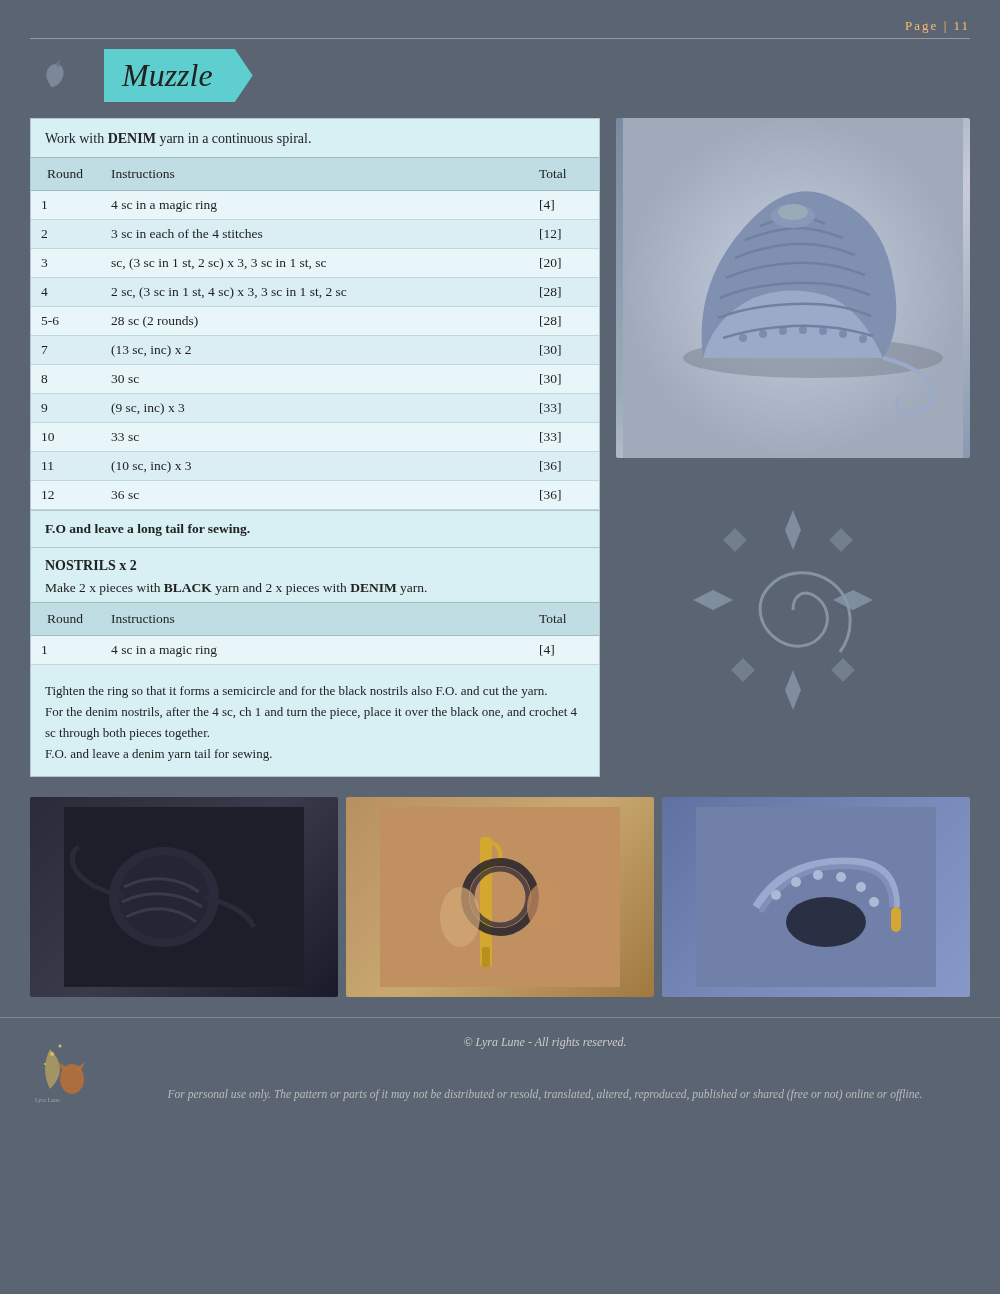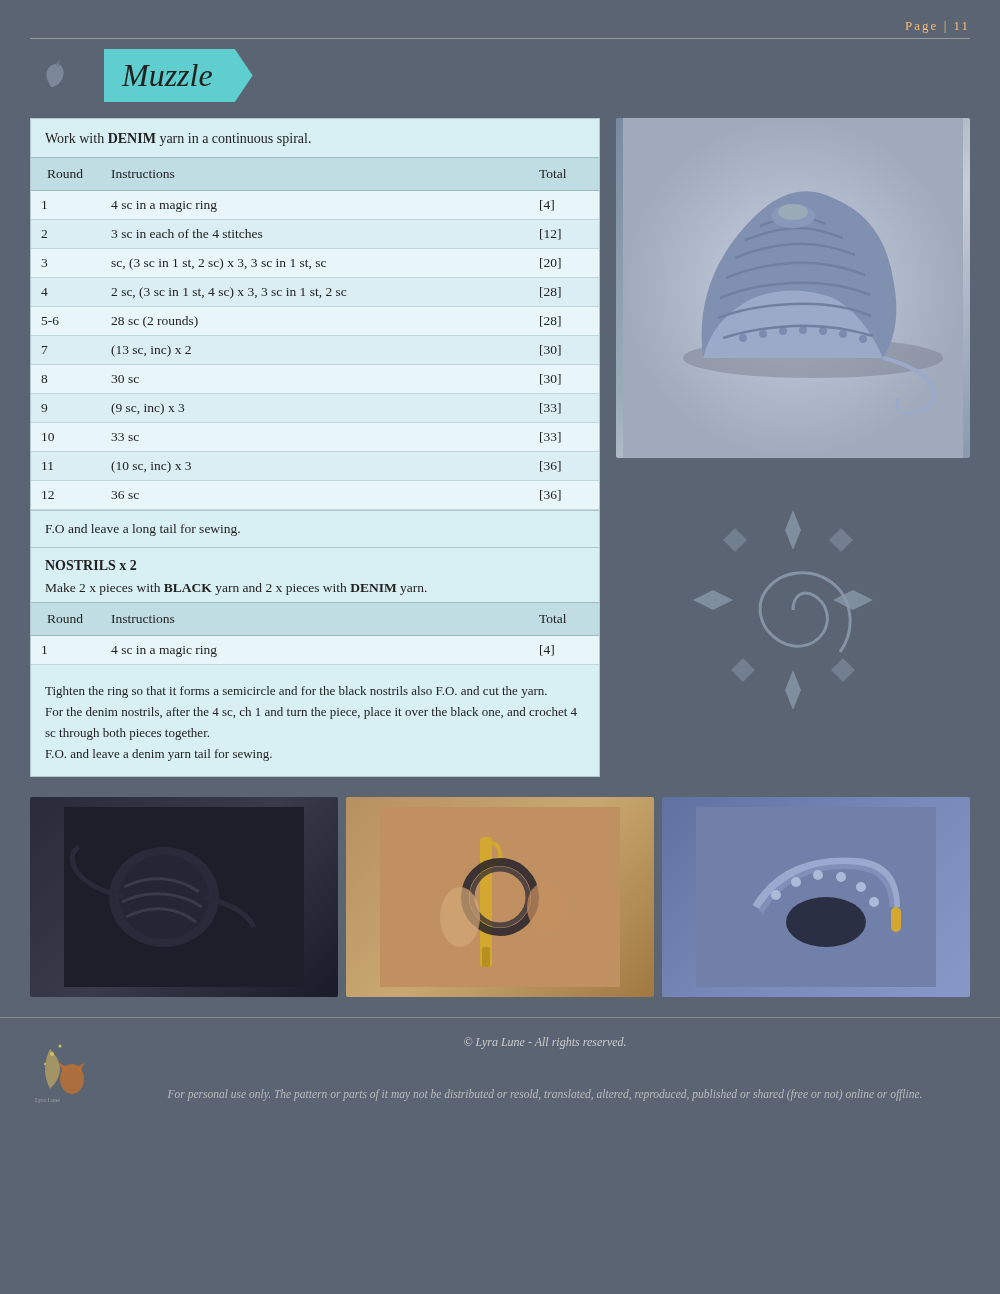--- a/index.html
+++ b/index.html
@@ -127,20 +127,21 @@
     }
     table tbody td:last-child {
       width: 70px;
     }
 
     .fo-note {
       padding: 10px 14px;
       font-size: 13.5px;
       background: #d8eff4;
       border-top: 1px solid #b0c8cc;
+      font-weight: bold;
     }
 
     
     .nostrils-section {
       background: #d8eff4;
       border: 1px solid #b0c8cc;
       border-top: none;
       margin-top: 0;
     }
     .nostrils-header {

